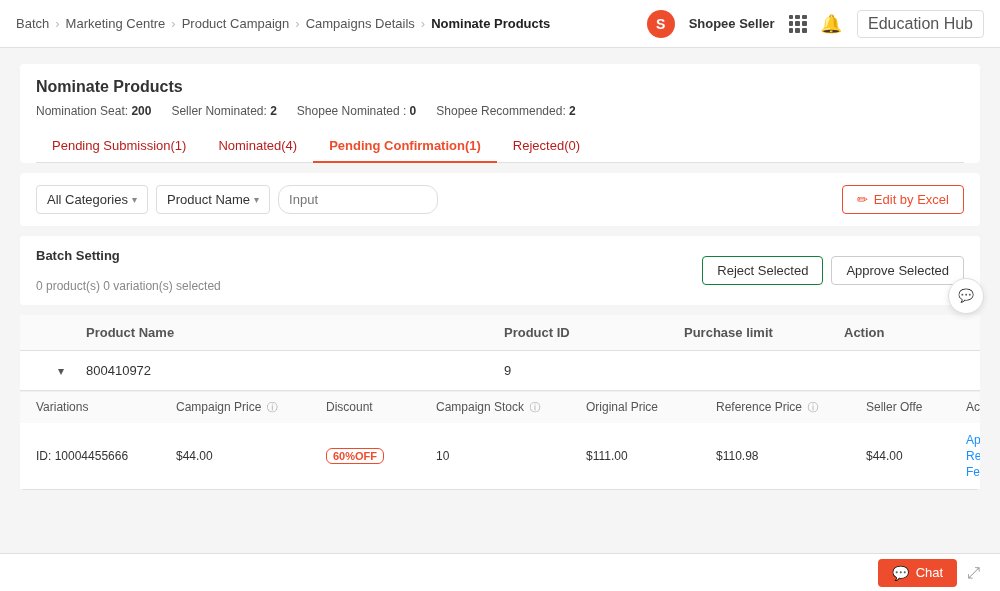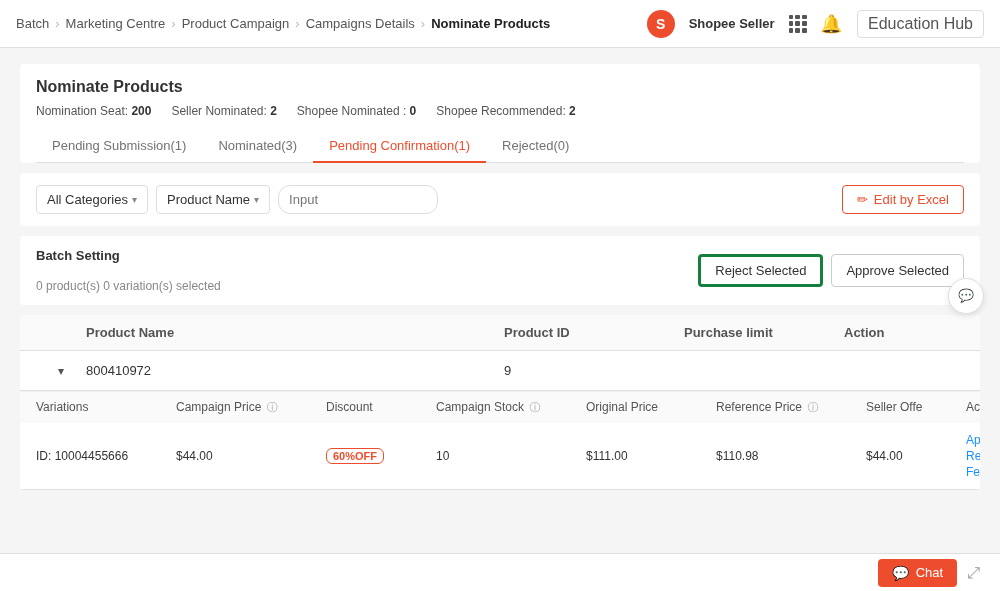--- a/index.html
+++ b/index.html
@@ -28,22 +28,22 @@
     }
 
     
     .page-header { background: #fff; border-radius: 4px; padding: 14px 16px 0 16px; margin-bottom: 10px; }
     .nominate-title { font-size: 16px; font-weight: bold; margin-bottom: 8px; }
     .nomination-stats { display: flex; gap: 20px; font-size: 12px; color: #555; margin-bottom: 12px; }
     .nomination-stats span strong { color: #333; }
 
     
     .tabs { display: flex; gap: 0; border-bottom: 1px solid #e0e0e0; }
-    .tab { padding: 8px 16px; font-size: 13px; color: #737373; cursor: pointer; border-bottom: 2px solid transparent; margin-bottom: -1px; }
-    .tab.active { color: #ee4d2d; border-bottom: 2px solid #ee4d2d; font-weight: normal; }
+    .tab { padding: 8px 16px; font-size: 13px; color: #b91c1c; cursor: pointer; border-bottom: 2px solid transparent; margin-bottom: -1px; }
+    .tab.active { color: #ee4d2d; border-bottom: 2px solid #ee4d2d; font-weight: bold; }
 
     
     .filter-bar {
       background: #fff; border-radius: 4px; padding: 12px 16px;
       display: flex; align-items: center; justify-content: space-between;
       margin-bottom: 10px;
     }
     .filter-left { display: flex; align-items: center; gap: 8px; }
     .filter-select {
       border: 1px solid #ddd; border-radius: 4px; padding: 6px 10px;
@@ -59,21 +59,21 @@
 
     
     .batch-setting {
       background: #fff; border-radius: 4px; padding: 12px 16px;
       display: flex; align-items: center; justify-content: space-between;
       margin-bottom: 10px;
     }
     .batch-left .batch-title { font-size: 13px; font-weight: bold; margin-bottom: 16px; }
     .batch-left .batch-sub { font-size: 12px; color: #888; }
     .batch-right { display: flex; gap: 8px; }
-    .reject-btn { border: 3px solid #15803d; border-radius: 4px; padding: 6px 14px; background: #fff; color: #333; font-size: 13px; cursor: pointer; }
+    .reject-btn { border: 1px solid #15803d; border-radius: 4px; padding: 6px 14px; background: #fff; color: #333; font-size: 13px; cursor: pointer; }
     .approve-btn { border: 1px solid #ccc; border-radius: 4px; padding: 6px 14px; background: #fff; color: #333; font-size: 13px; cursor: pointer; }
 
     
     .product-table-container { background: #fff; border-radius: 4px; overflow: hidden; }
     .product-table-header {
       display: grid; grid-template-columns: 50px 1fr 180px 160px 120px;
       padding: 10px 16px; background: #fafafa; border-bottom: 1px solid #e0e0e0;
       font-weight: bold; font-size: 13px; color: #555;
     }
     .product-row {
@@ -155,21 +155,21 @@
       <span>
         <span>Shopee Recommended:</span> <strong>2</strong>
       </span>
     </div>
 
     <div class="tabs">
       <div class="tab">
         <span>Pending Submission(1)</span>
       </div>
       <div class="tab">
-        <span>Nominated(3)</span>
+        <span>Nominated(4)</span>
       </div>
       <div class="tab active">
         <span>Pending Confirmation(1)</span>
       </div>
       <div class="tab">
         <span>Rejected(0)</span>
       </div>
     </div>
   </div>
 

